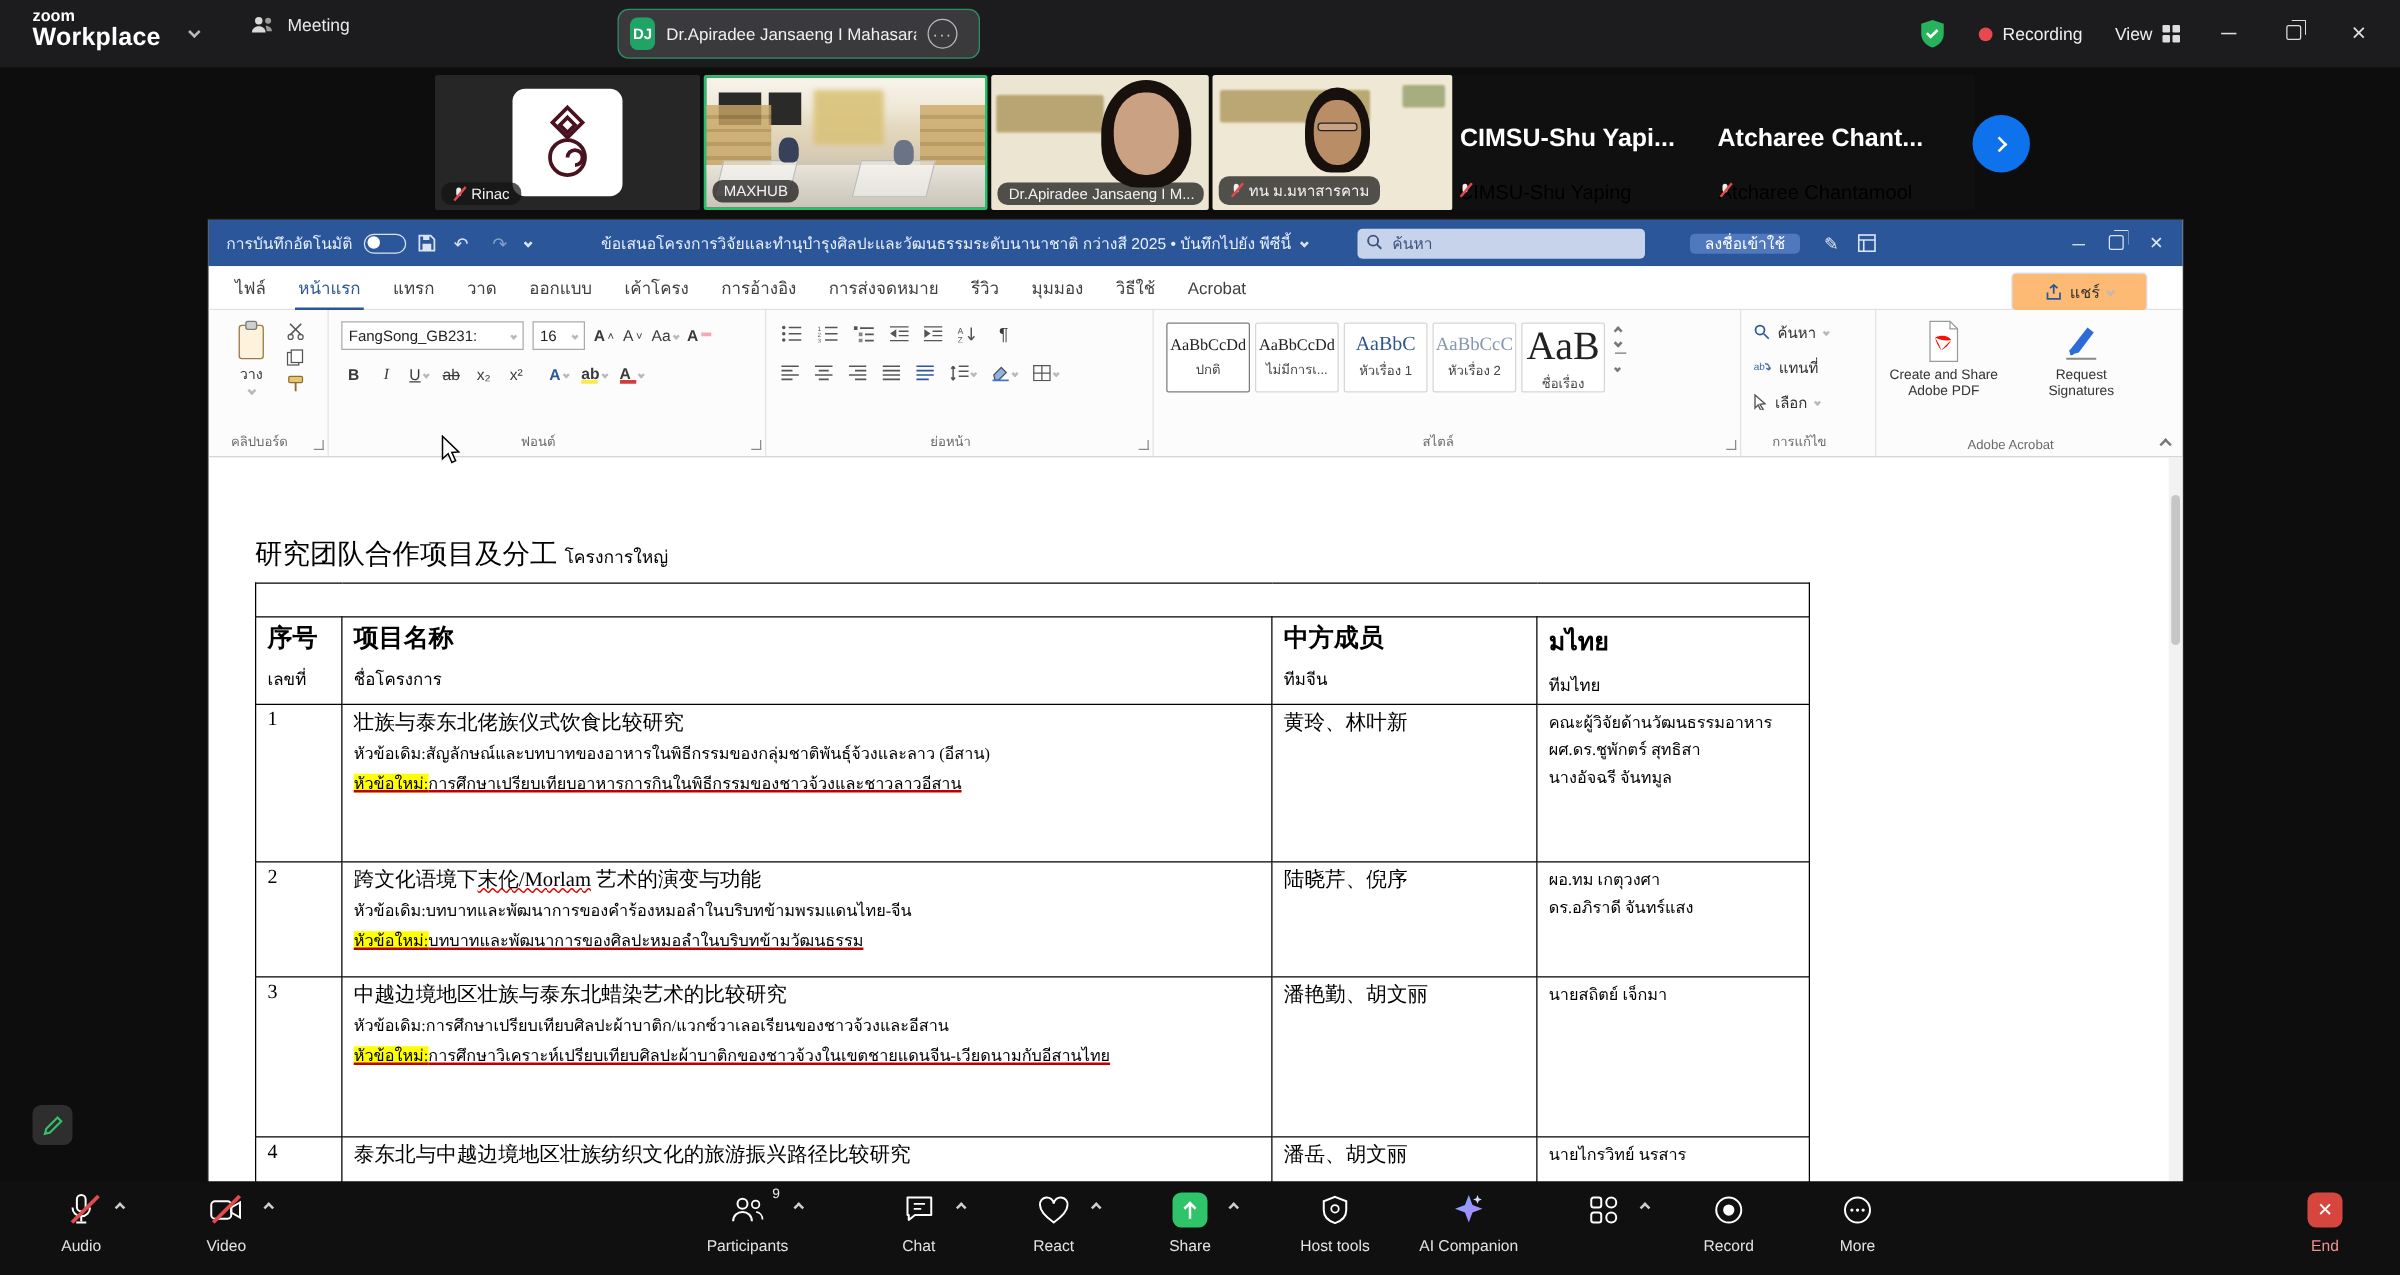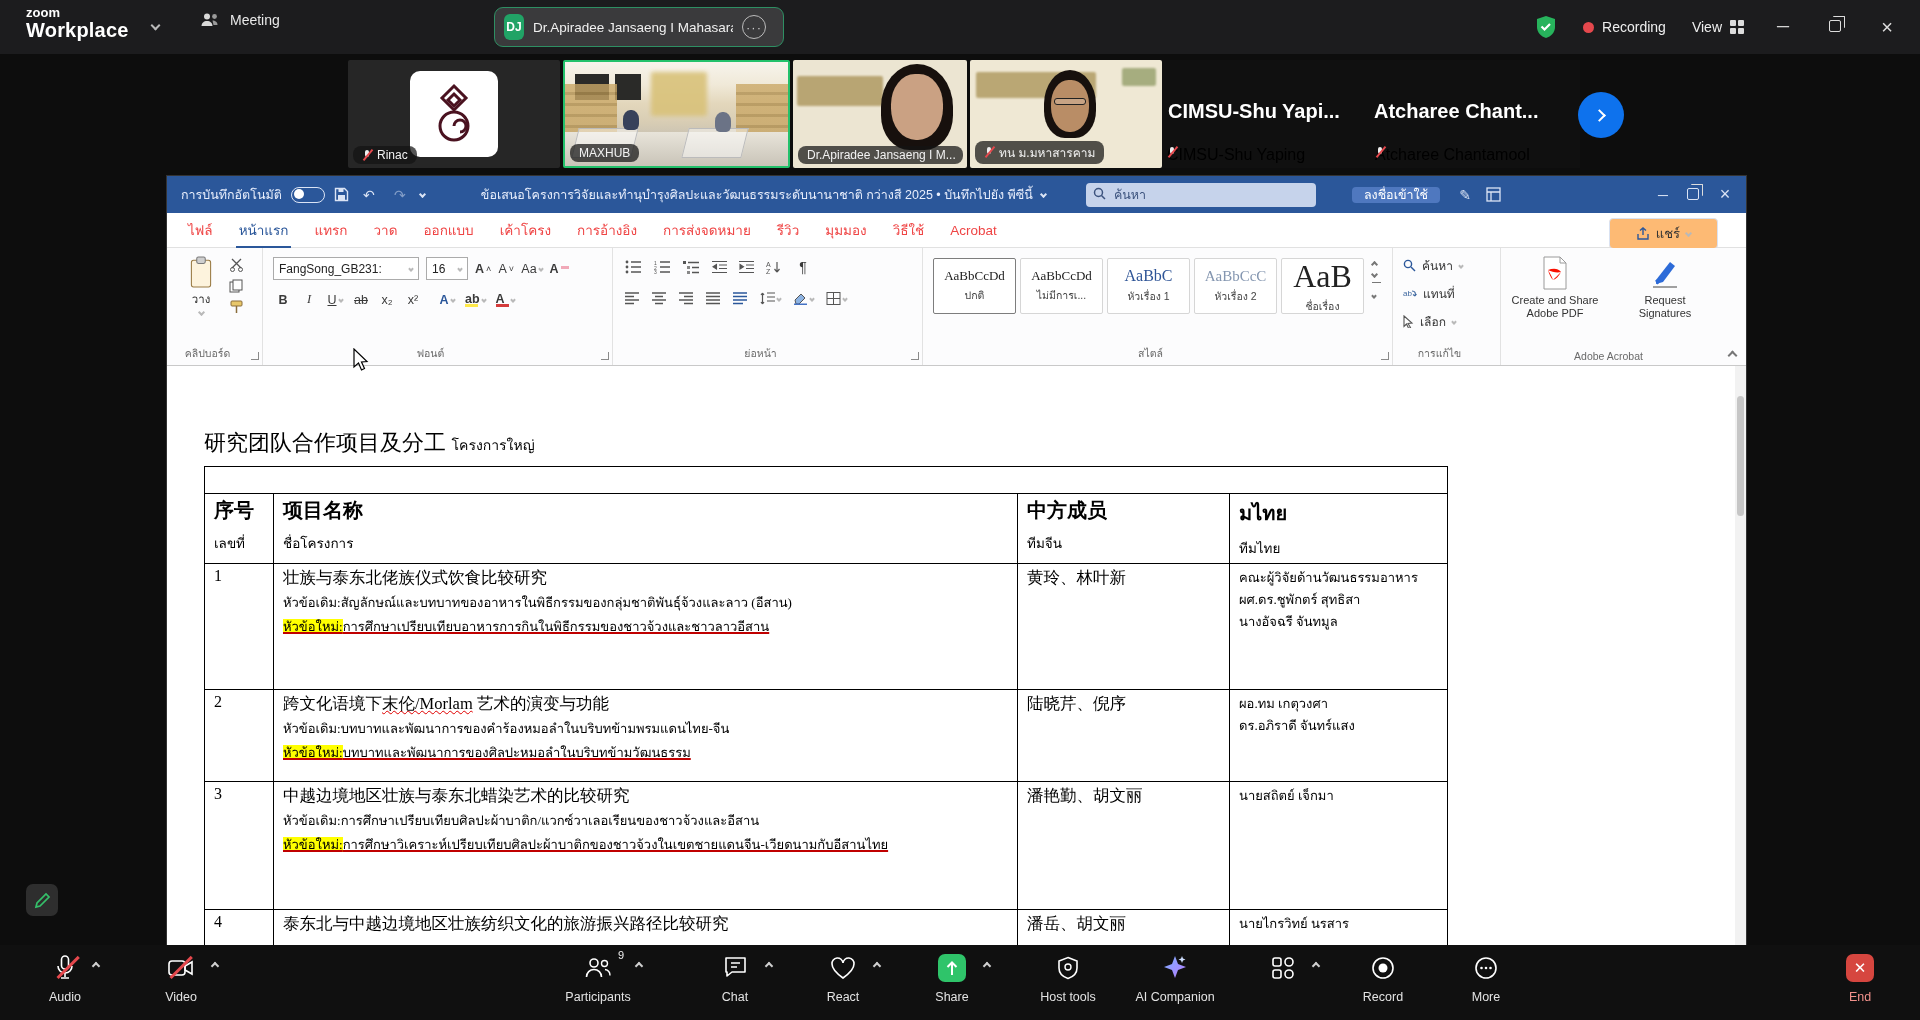--- a/index.html
+++ b/index.html
@@ -57,39 +57,39 @@
   .toggle { width:34px; height:16px; border:1.5px solid #dbe4f5; border-radius:9px; position:relative; }
   .toggle::before { content:""; position:absolute; left:2px; top:1.5px; width:10px; height:10px; border-radius:50%; background:#fff; }
   .tb-ic { color:#dbe4f5; font-size:14px; width:22px; text-align:center; }
   .tb-ic.dim { opacity:.5; }
   .w-search { width:230px; height:24px; background:#c6d3eb; border:none; border-radius:4px; font-size:12.5px; color:#2a3f66; padding:0 8px 0 28px; }
   .w-search::placeholder { color:#3c537e; }
   .search-wrap { position:relative; }
   .search-wrap svg { position:absolute; left:7px; top:4px; }
   .signin { height:16px; background:#4f78bf; border-radius:4px; color:#fff; font-size:12.5px; display:flex; align-items:center; padding:0 12px; }
   .w-tabs { position:absolute; top:37px; left:0; right:0; height:35px; background:#fff; border-bottom:1px solid #e1e1e1; display:flex; align-items:center; padding-left:8px; }
-  .w-tab { font-size:13.5px; color:#ef4444; padding:8px 13px; position:relative; white-space:nowrap; }
+  .w-tab { font-size:13.5px; color:#404040; padding:8px 13px; position:relative; white-space:nowrap; }
   .w-tab.active { color:#2b579a; }
   .w-tab.active::after { content:""; position:absolute; left:10px; right:10px; bottom:0; height:3px; background:#2b579a; }
   .share-btn { position:absolute; right:28px; top:5px; display:flex; align-items:center; gap:6px; font-size:13px; color:#333; background:#fdba74; border:1px solid #d9e2f2; border-radius:4px; padding:4px 26px; }
 
   .w-ribbon { position:absolute; top:72px; left:0; right:0; height:118px; background:#fcfcfd; border-bottom:1px solid #c9c9c9; display:flex; }
   .rgroup { position:relative; height:100%; border-right:1px solid #e2e2e2; flex:0 0 auto; }
   .rgroup .glabel { position:absolute; bottom:3px; left:0; right:14px; text-align:center; font-size:10.5px; color:#6a6a6a; white-space:nowrap; }
   .launcher { position:absolute; right:3px; bottom:5px; width:8px; height:8px; border-right:1.5px solid #8a8a8a; border-bottom:1.5px solid #8a8a8a; }
   .paste-big { position:absolute; left:12px; top:8px; width:44px; height:66px; display:flex; flex-direction:column; align-items:center; font-size:11.5px; color:#333; gap:2px; }
   .clip-col { position:absolute; left:62px; top:10px; display:flex; flex-direction:column; gap:7px; }
   .fx-row { display:flex; align-items:center; gap:7px; }
   .fbox { height:23px; border:1px solid #ababab; background:#fff; font-size:12px; color:#222; display:flex; align-items:center; padding:0 5px; justify-content:space-between; }
   .mini { font-size:12.5px; color:#3a3a3a; display:inline-flex; align-items:center; gap:2px; min-width:16px; justify-content:center; }
   .mini b { font-weight:bold; } .mini i { font-family:"Liberation Serif",serif; }
   .ubar { text-decoration:underline; }
   .strike { text-decoration:line-through; }
   .colbar { display:inline-block; width:13px; height:3px; margin-top:-2px; }
-  .stylecard { width:83px; height:56px; border:1px solid #d6d6d6; background:#fff; border-radius:2px; display:flex; flex-direction:column; align-items:center; justify-content:center; gap:3px; flex:0 0 auto; }
+  .stylecard { width:67px; height:56px; border:1px solid #d6d6d6; background:#fff; border-radius:2px; display:flex; flex-direction:column; align-items:center; justify-content:center; gap:3px; flex:0 0 auto; }
   .stylecard.sel { border:1px solid #7d7d7d; }
   .stylecard .samp { font-family:"Liberation Serif",serif; font-size:13px; color:#222; }
   .stylecard .nm { font-size:10.5px; color:#444; }
   .edit-item { display:flex; align-items:center; gap:6px; font-size:12px; color:#333; margin-bottom:9px; }
   .adobe-btn { width:92px; display:flex; flex-direction:column; align-items:center; text-align:center; font-size:11px; color:#333; gap:4px; line-height:1.2; }
   .collapse-chev { position:absolute; right:10px; bottom:6px; }
 
   .w-doc { position:absolute; top:190px; left:0; right:0; bottom:0; background:#fff; overflow:hidden; font-family:"Liberation Serif", serif; }
   .doc-title { position:absolute; left:37px; top:62px; font-size:22px; color:#000; }
   .doc-title .th { font-size:14px; }

